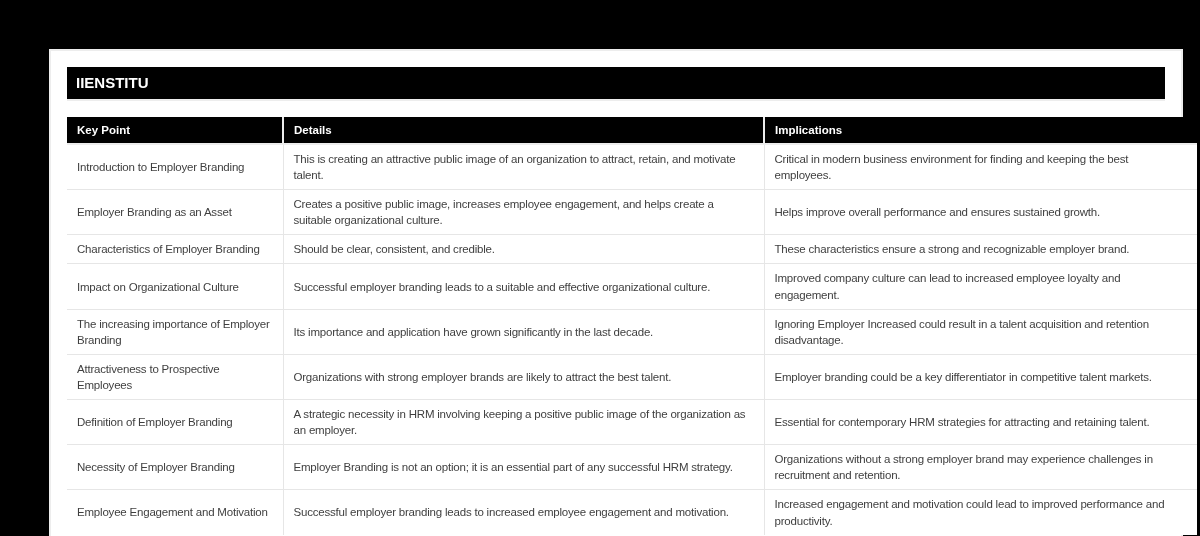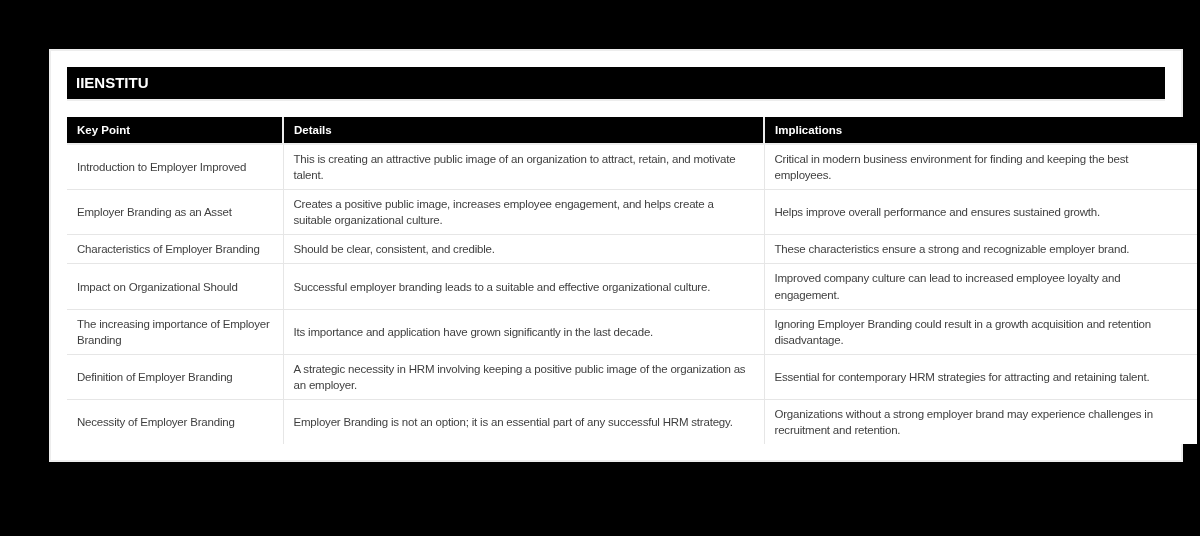--- a/index.html
+++ b/index.html
@@ -75,49 +75,59 @@
     </colgroup>
     <thead>
       <tr>
         <th>Key Point</th>
         <th>Details</th>
         <th>Implications</th>
       </tr>
     </thead>
     <tbody>
       <tr>
-        <td>Introduction to Employer Improved</td>
+        <td>Introduction to Employer Branding</td>
         <td>This is creating an attractive public image of an organization to attract, retain, and motivate talent.</td>
         <td>Critical in modern business environment for finding and keeping the best employees.</td>
       </tr>
       <tr>
         <td>Employer Branding as an Asset</td>
         <td>Creates a positive public image, increases employee engagement, and helps create a suitable organizational culture.</td>
         <td>Helps improve overall performance and ensures sustained growth.</td>
       </tr>
       <tr>
         <td>Characteristics of Employer Branding</td>
         <td>Should be clear, consistent, and credible.</td>
         <td>These characteristics ensure a strong and recognizable employer brand.</td>
       </tr>
       <tr>
-        <td>Impact on Organizational Should</td>
+        <td>Impact on Organizational Culture</td>
         <td>Successful employer branding leads to a suitable and effective organizational culture.</td>
         <td>Improved company culture can lead to increased employee loyalty and engagement.</td>
       </tr>
       <tr>
         <td>The increasing importance of Employer Branding</td>
         <td>Its importance and application have grown significantly in the last decade.</td>
-        <td>Ignoring Employer Branding could result in a growth acquisition and retention disadvantage.</td>
+        <td>Ignoring Employer Increased could result in a talent acquisition and retention disadvantage.</td>
+      </tr>
+      <tr>
+        <td>Attractiveness to Prospective Employees</td>
+        <td>Organizations with strong employer brands are likely to attract the best talent.</td>
+        <td>Employer branding could be a key differentiator in competitive talent markets.</td>
       </tr>
       <tr>
         <td>Definition of Employer Branding</td>
         <td>A strategic necessity in HRM involving keeping a positive public image of the organization as an employer.</td>
         <td>Essential for contemporary HRM strategies for attracting and retaining talent.</td>
       </tr>
       <tr>
         <td>Necessity of Employer Branding</td>
         <td>Employer Branding is not an option; it is an essential part of any successful HRM strategy.</td>
         <td>Organizations without a strong employer brand may experience challenges in recruitment and retention.</td>
       </tr>
+      <tr>
+        <td>Employee Engagement and Motivation</td>
+        <td>Successful employer branding leads to increased employee engagement and motivation.</td>
+        <td>Increased engagement and motivation could lead to improved performance and productivity.</td>
+      </tr>
     </tbody>
   </table>
 </div>
 
 </body></html>

